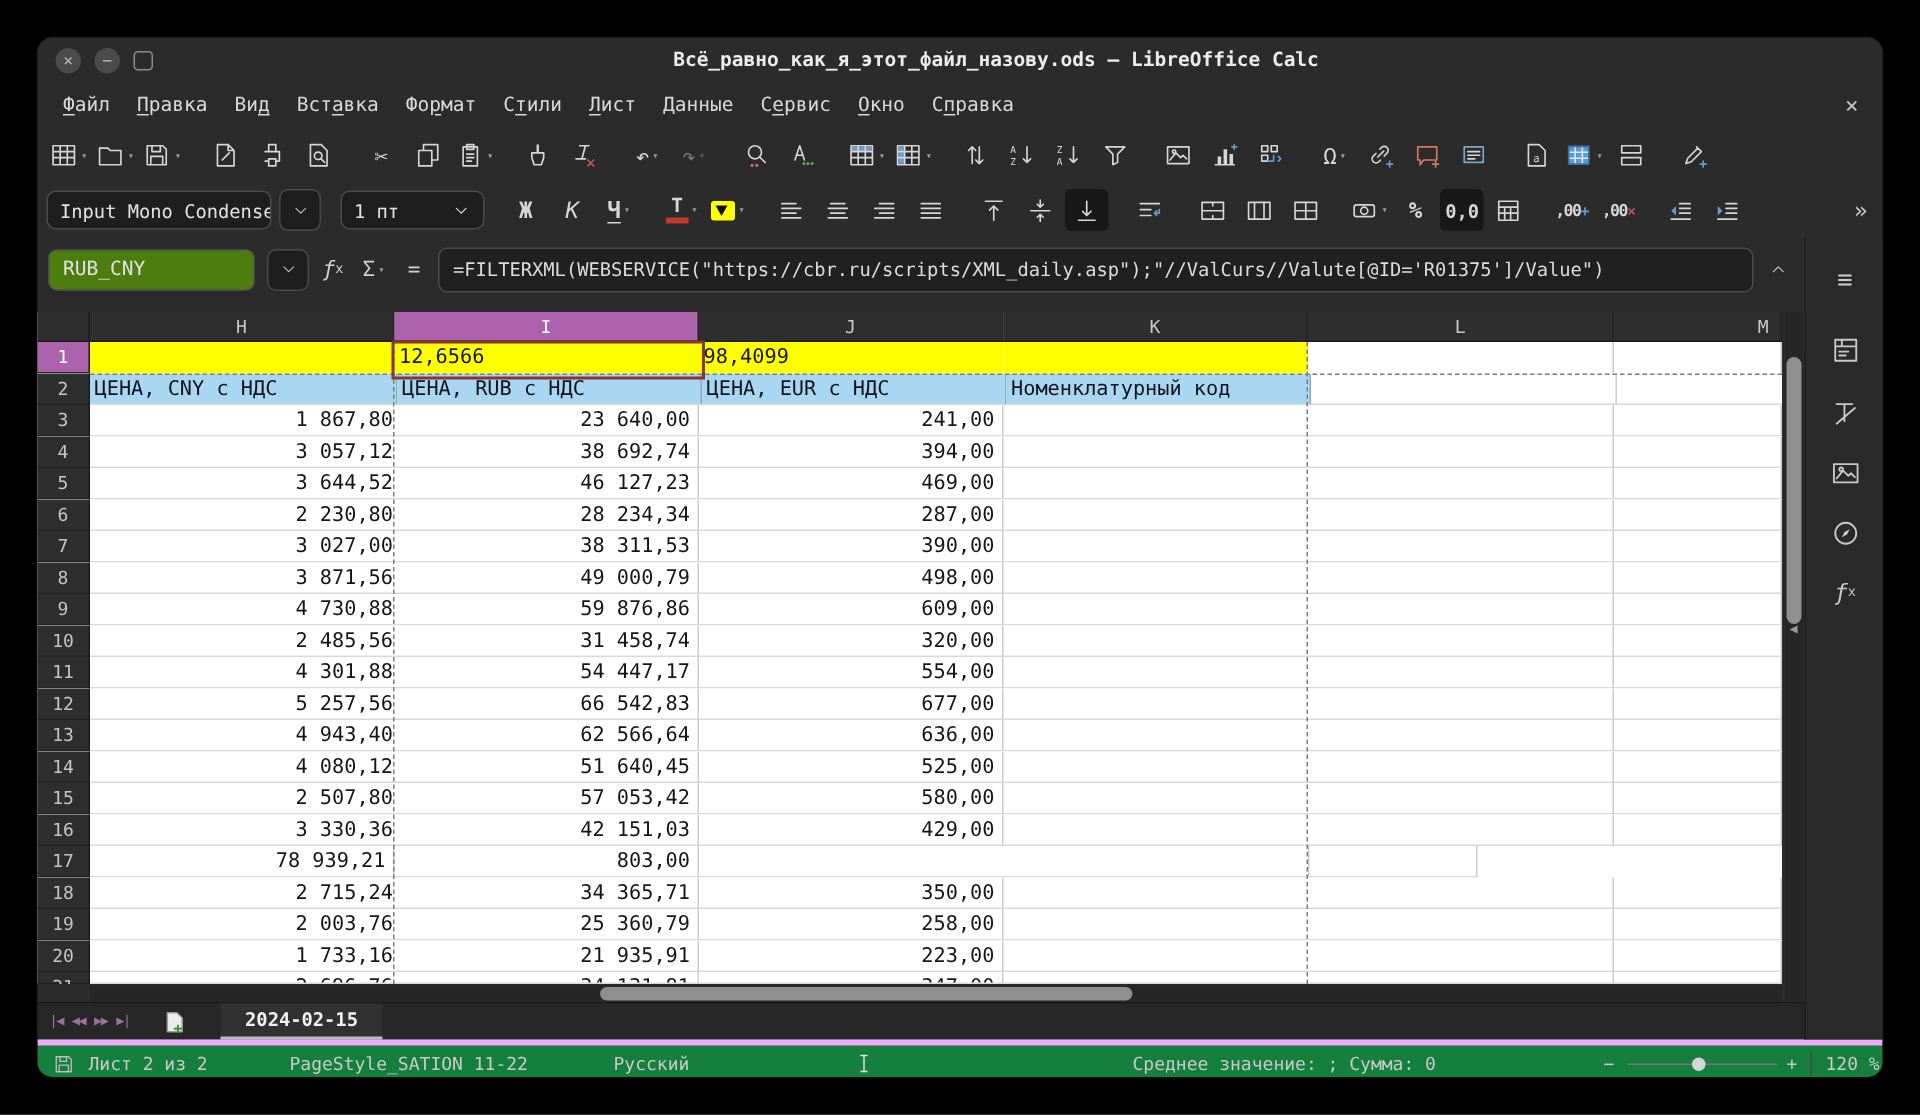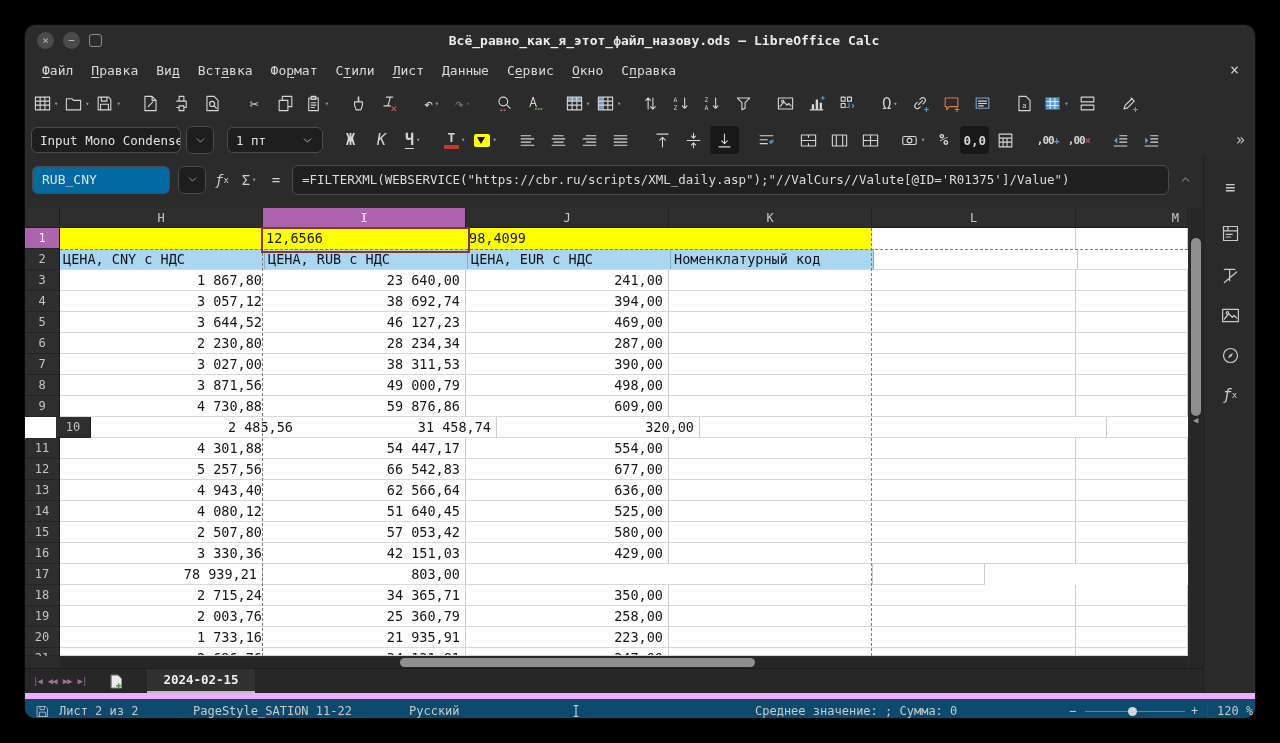--- a/index.html
+++ b/index.html
@@ -48,21 +48,21 @@
         border-right:4px solid transparent;border-top:7px solid #111;}
   .numfmt{font-size:12.5px;font-weight:bold;}
   .decfmt{font-size:11px;font-weight:bold;letter-spacing:-1px;}
   .decfmt .plus{color:#5b9bd5;font-size:10px;}
   .decfmt .del{color:#c0504d;font-size:10px;}
   .overflow-chev{position:absolute;right:10px;top:0;height:36px;display:flex;align-items:center;
         color:#c9c9c9;font-size:15px;}
   
   .formulabar{position:absolute;left:0;top:133px;width:1178px;height:43px;display:flex;
               align-items:center;padding:0 7px;box-sizing:border-box;gap:5px;}
-  .namebox{background:#0369a1;border:1px solid #4b4b4b;border-radius:6px;width:138px;height:28px;
+  .namebox{background:#4d7c0f;border:1px solid #4b4b4b;border-radius:6px;width:138px;height:28px;
            display:flex;align-items:center;padding:0 9px;color:#e2e2e2;font-size:13px;box-sizing:border-box;}
   .fbtn{color:#cfcfcf;font-size:14px;min-width:22px;height:26px;display:flex;align-items:center;
         justify-content:center;}
   .fx sub{font-size:9px;}
   .formula-input{flex:1;background:#202020;border:1px solid #4b4b4b;border-radius:6px;height:30px;
         display:flex;align-items:center;padding:0 9px;color:#dcdcdc;font-size:12.5px;
         white-space:nowrap;overflow:hidden;box-sizing:border-box;}
   
   .grid{position:absolute;left:0;top:183px;width:1163px;height:448px;background:#ffffff;}
   .ghrow,.grow{display:flex;position:relative;}
@@ -99,22 +99,22 @@
   
   .tabbar{position:absolute;left:0;top:643px;width:1178px;height:25px;background:#272727;
         display:flex;align-items:center;border-top:1px solid #1c1c1c;box-sizing:border-box;}
   .tabnav{display:flex;align-items:center;gap:6px;padding:0 8px;}
   .tabnav span{color:#9d6f9d;font-size:9px;letter-spacing:-1px;}
   .addsheet{margin:0 10px 0 14px;display:flex;align-items:center;}
   .sheettab{margin-left:12px;height:25px;background:#313131;color:#f0f0f0;font-weight:bold;
         font-size:12.5px;display:flex;align-items:center;padding:0 16px;
         border-bottom:3px solid #bdbdbd;box-sizing:border-box;}
   
-  .statusbar{position:absolute;left:0;top:668px;width:1230px;height:25px;background:#0c4a6e;
-        border-top:6px solid #f0abfc;box-sizing:border-box;color:#c9c9c9;font-size:12px;}
+  .statusbar{position:absolute;left:0;top:668px;width:1230px;height:25px;background:#15803d;
+        border-top:4px solid #f0abfc;box-sizing:border-box;color:#c9c9c9;font-size:12px;}
   .statusbar>*{position:absolute;top:0;height:24px;display:flex;align-items:center;}
   .zoom-track{width:100px;height:1px;background:#7a7a7a;top:12px;}
   .zoom-dot{width:9px;height:9px;border-radius:50%;background:#d6d6d6;top:8px;}
   .st-divider{width:1px;height:16px;background:#454545;top:4px;}
   .symhide{position:absolute;width:0;height:0;overflow:hidden;}
 </style>
 </head>
 <body>
 
 <svg class="symhide" xmlns="http://www.w3.org/2000/svg">
@@ -734,21 +734,21 @@
         </div>
         <div class="grow" style="height: 21px; overflow: hidden;">
           <div class="gh-row" style="height: 21px; line-height: 21px;">9</div>
           <div class="cell num flush nbr" style="width: 203px; height: 21px; line-height: 20px;">4 730,88</div>
           <div class="cell num" style="width: 203px; height: 21px; line-height: 20px;">59 876,86</div>
           <div class="cell num" style="width: 203px; height: 21px; line-height: 20px;">609,00</div>
           <div class="cell nbr" style="width: 203px; height: 21px; line-height: 20px;"></div>
           <div class="cell" style="width: 204px; height: 21px; line-height: 20px;"></div>
           <div class="cell" style="width: 112px; height: 21px; line-height: 20px;"></div>
         </div>
-        <div class="grow" style="height: 21px; overflow: hidden; margin-left: 31px;">
+        <div class="grow" style="height: 21px; overflow: hidden;">
           <div class="gh-row" style="height: 21px; line-height: 21px;">10</div>
           <div class="cell num flush nbr" style="width: 203px; height: 21px; line-height: 20px;">2 485,56</div>
           <div class="cell num" style="width: 203px; height: 21px; line-height: 20px;">31 458,74</div>
           <div class="cell num" style="width: 203px; height: 21px; line-height: 20px;">320,00</div>
           <div class="cell nbr" style="width: 203px; height: 21px; line-height: 20px;"></div>
           <div class="cell" style="width: 204px; height: 21px; line-height: 20px;"></div>
           <div class="cell" style="width: 112px; height: 21px; line-height: 20px;"></div>
         </div>
         <div class="grow" style="height: 21px; overflow: hidden;">
           <div class="gh-row" style="height: 21px; line-height: 21px;">11</div>

